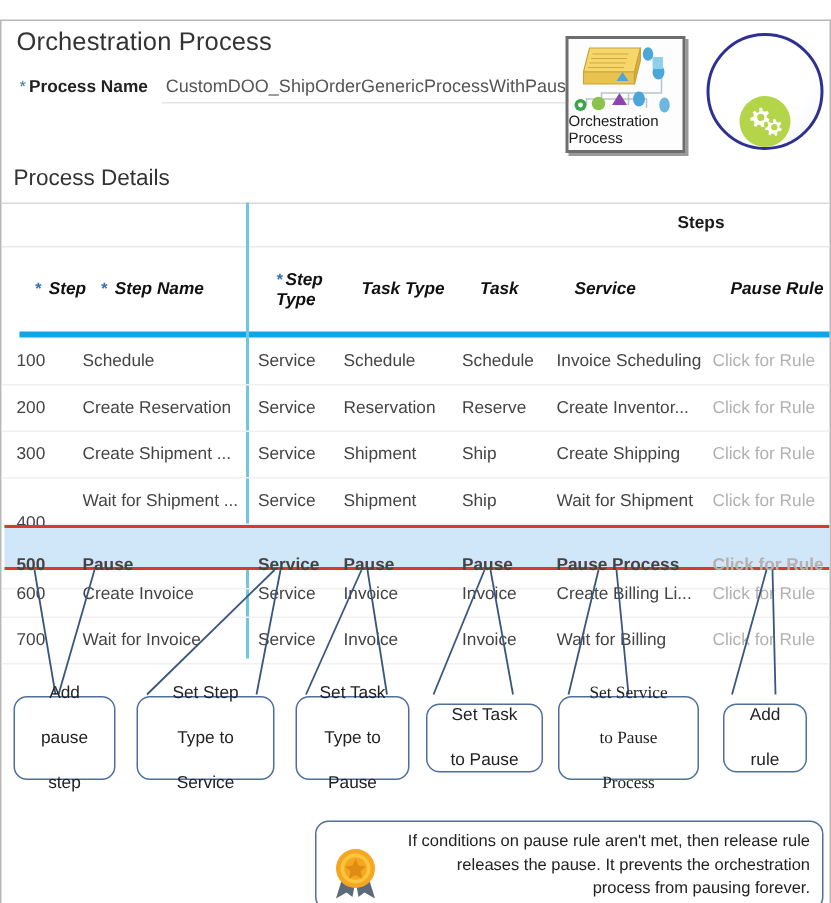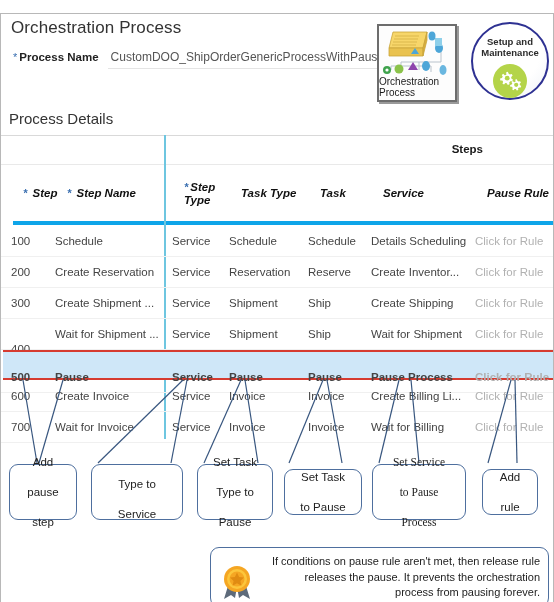--- a/index.html
+++ b/index.html
@@ -201,24 +201,20 @@
       <ellipse cx="64" cy="44" rx="3.5" ry="5" fill="#6ab7e0"></ellipse>
       <polygon points="36,22 40,28 32,28" fill="#4da6d8"></polygon>
     </svg>
     <div class="lbl">
       <span>Orchestration</span><br>
       <span>Process</span>
     </div>
   </div>
 
   <div class="setup-icon">
-    <div class="lbl">
-      <span>Setup and</span><br>
-      <span>Maintenance</span>
-    </div>
     <div class="disc">
       <svg width="26" height="22" viewBox="0 0 26 22">
         <g fill="#ffffff">
           <path d="M9.2 2.2l1.7-.5.6 1.9 1.3.9 1.9-.5.9 1.6-1.4 1.3.1 1.6 1.6 1-.6 1.8-2-.1-1.1 1.2.4 1.9-1.8.6-1-1.7-1.6-.1-1.1 1.5-1.6-.9.6-1.9-.8-1.4-2 .1-.2-1.9 1.9-.6.7-1.4-.9-1.7 1.5-1.1 1.4 1.4 1.6-.3z"></path>
           <circle cx="10.2" cy="8.2" r="2.4" fill="#b4d449"></circle>
         </g>
         <g fill="#ffffff">
           <path d="M18.4 9.6l1.5-.4.5 1.6 1.1.8 1.6-.4.8 1.4-1.2 1.1.1 1.4 1.4.8-.5 1.6-1.7-.1-1 1 .3 1.7-1.5.5-.9-1.5-1.4-.1-.9 1.3-1.4-.8.5-1.6-.7-1.2-1.7.1-.2-1.7 1.6-.5.6-1.2-.8-1.5 1.3-.9 1.2 1.2 1.4-.3z"></path>
           <circle cx="19.2" cy="14.8" r="2.1" fill="#b4d449"></circle>
         </g>
@@ -255,21 +251,21 @@
 
     <div class="teal-div"></div>
 
     <div id="rows">
         <div class="grid-row" style="top: 91px;">
           <div class="cell" style="left: 10px; top: 9px; width: 40px;">100</div>
           <div class="cell" style="left: 54px; top: 9px; width: 105px;">Schedule</div>
           <div class="cell" style="left: 171px; top: 9px; width: 52px;">Service</div>
           <div class="cell" style="left: 228px; top: 9px; width: 74px;">Schedule</div>
           <div class="cell" style="left: 307px; top: 9px; width: 58px;">Schedule</div>
-          <div class="cell" style="left: 370px; top: 9px; width: 100px;">Details Scheduling</div>
+          <div class="cell" style="left: 370px; top: 9px; width: 100px;">Invoice Scheduling</div>
           <div class="cell muted" style="left: 474px; top: 9px; width: 76px;">Click for Rule</div>
         </div>
         <div class="grid-row" style="top: 122px;">
           <div class="cell" style="left: 10px; top: 9px; width: 40px;">200</div>
           <div class="cell" style="left: 54px; top: 9px; width: 105px;">Create Reservation</div>
           <div class="cell" style="left: 171px; top: 9px; width: 52px;">Service</div>
           <div class="cell" style="left: 228px; top: 9px; width: 74px;">Reservation</div>
           <div class="cell" style="left: 307px; top: 9px; width: 58px;">Reserve</div>
           <div class="cell" style="left: 370px; top: 9px; width: 100px;">Create Inventor...</div>
           <div class="cell muted" style="left: 474px; top: 9px; width: 76px;">Click for Rule</div>
@@ -343,21 +339,21 @@
 
       <line x1="487" y1="449" x2="510" y2="366"></line>
       <line x1="514" y1="366" x2="516" y2="449"></line>
     </g>
   </svg>
 
   <div class="callout" style="left:8px;  top:450px; width:68px;  height:56px;">
     <span><span>Add</span><br><span>pause</span><br><span>step</span></span>
   </div>
   <div class="callout" style="left:90px; top:450px; width:92px;  height:56px;">
-    <span><br><span>Type to</span><br><span>Service</span></span>
+    <span><span>Set Step</span><br><span>Type to</span><br><span>Service</span></span>
   </div>
   <div class="callout" style="left:196px;top:450px; width:76px;  height:56px;">
     <span><span>Set Task</span><br><span>Type to</span><br><span>Pause</span></span>
   </div>
   <div class="callout" style="left:283px;top:455px; width:78px;  height:46px;">
     <span><span>Set Task</span><br><span>to Pause</span></span>
   </div>
   <div class="callout" style="left:371px;top:450px; width:94px;  height:56px;font-family:Liberation Serif, serif;">
     <span><span>Set Service</span><br><span>to Pause</span><br><span>Process</span></span>
   </div>

